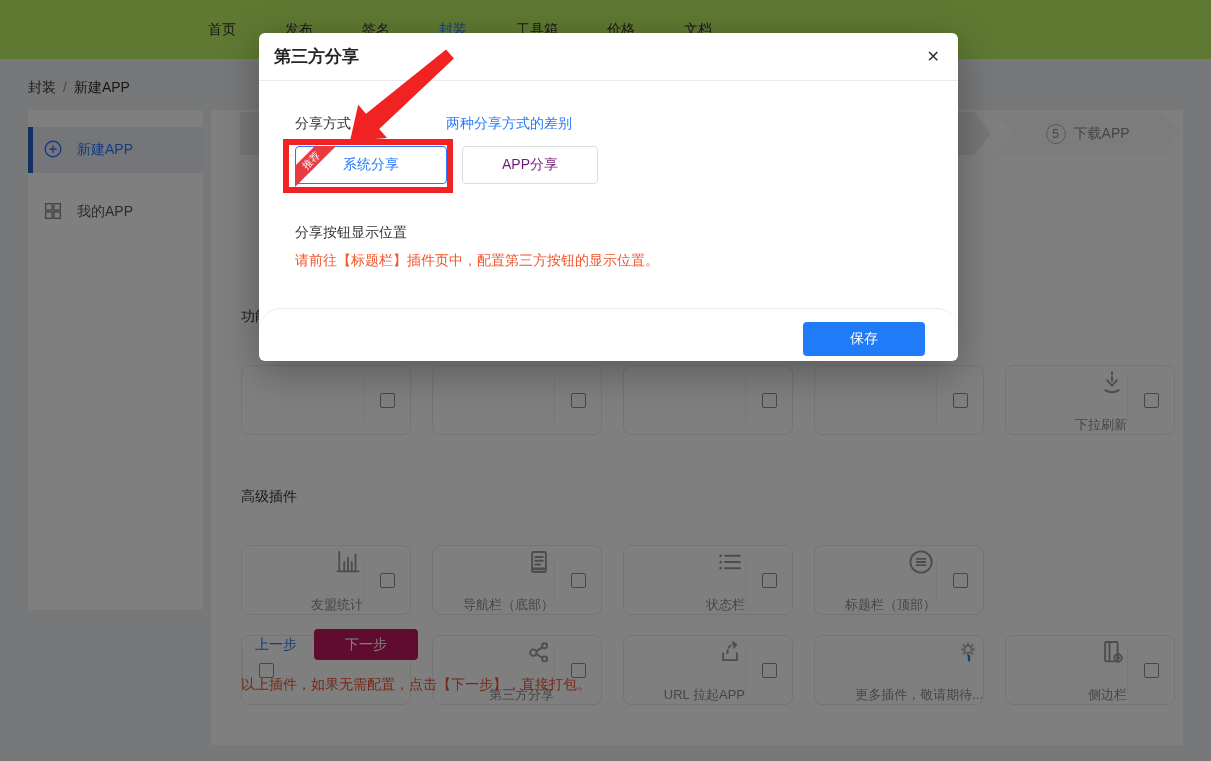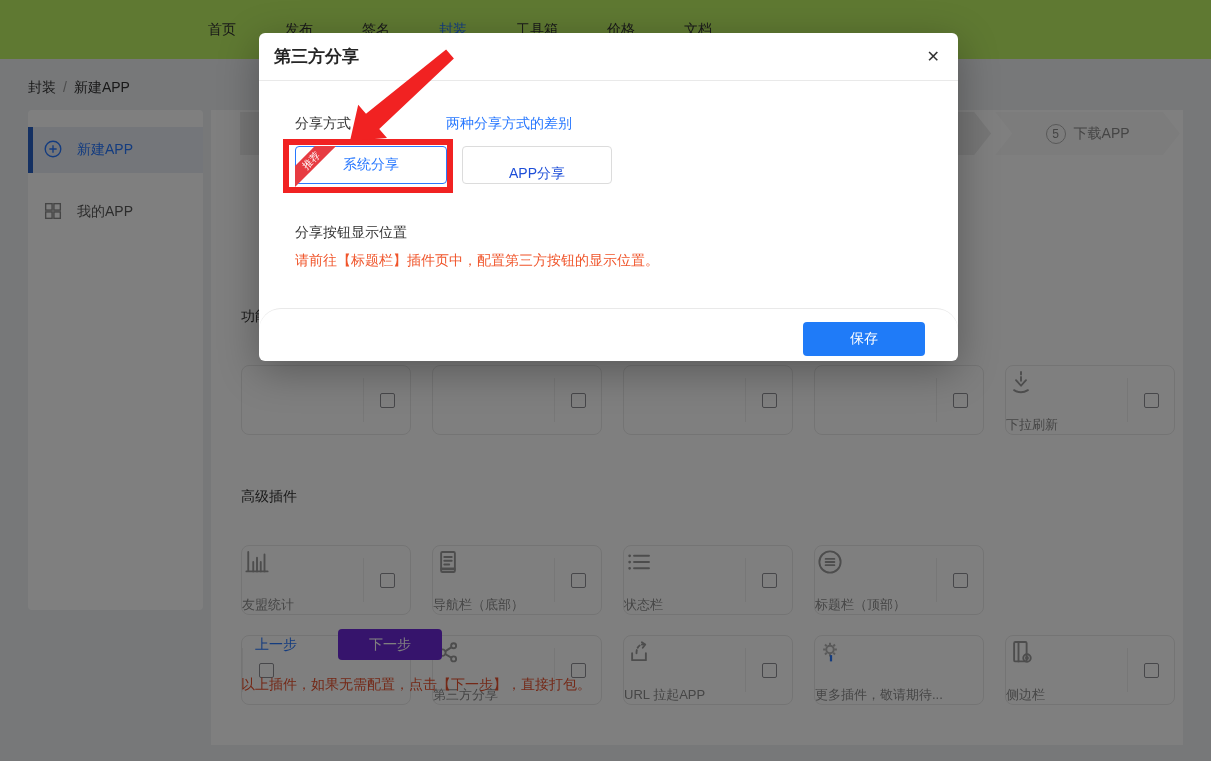--- a/index.html
+++ b/index.html
@@ -36,50 +36,50 @@
     clip-path:polygon(0 0, calc(100% - 17px) 0, 100% 50%, calc(100% - 17px) 100%, 0 100%, 17px 50%); }
   .step:first-child { clip-path:polygon(0 0, calc(100% - 17px) 0, 100% 50%, calc(100% - 17px) 100%, 0 100%); }
   .step.current { background:#f9f9f9; }
   .step-num { width:20px; height:20px; border:1px solid #b0b0b0; border-radius:50%;
     color:#8a8a8a; font-size:12px; display:flex; align-items:center; justify-content:center; }
   .step-label { font-size:14px; color:#8a8a8a; margin-left:8px; }
   .section-title { position:absolute; left:30px; font-size:14px; color:#333; font-weight:500; }
   .cards-row { position:absolute; left:30px; display:flex; gap:21px; }
   .card { width:170px; height:70px; border:1px solid #e9e9e9; border-radius:8px;
     background:#fff; display:flex; align-items:center; }
-  .card-left { flex:1; display:flex; flex-direction:column; align-items:flex-start;
+  .card-left { flex:1; display:flex; flex-direction:column; align-items:flex-end;
     justify-content:center; gap:15px; min-height:60px; }
   .card-label { font-size:13px; color:#8c8c8c; white-space:nowrap; }
   .card-divider { width:1px; height:44px; background:#eee; }
   .card-check { width:46px; display:flex; justify-content:center; }
   .checkbox { width:15px; height:15px; border:1px solid #8f8f94; border-radius:2px;
     background:#fff; cursor:pointer; }
   .actions { position:absolute; left:44px; top:519px; display:flex; align-items:center; gap:17px; }
   .prev-link { font-size:14px; color:#2878ff; cursor:pointer; }
-  .next-btn { width:104px; height:31px; background:#6d28d9; color:#fff; border:none;
-    border-radius:4px; font-size:14px; cursor:pointer; font-family:inherit;margin-left:24px; }
+  .next-btn { width:104px; height:31px; background:#be185d; color:#fff; border:none;
+    border-radius:4px; font-size:14px; cursor:pointer; font-family:inherit; }
   .bottom-note { position:absolute; left:30px; top:566px; font-size:14px; color:#e8512e; }
   
   .overlay { position:absolute; inset:0; background:rgba(0,0,0,0.5); z-index:10; }
   
   .modal { position:absolute; left:259px; top:33px; width:699px; height:328px;
     background:#fff; border-radius:6px; z-index:20; box-shadow:0 10px 40px rgba(0,0,0,.3); }
   .modal-header { height:48px; display:flex; align-items:center;
     padding:0 18px 0 15px; border-bottom:1px solid #e9e9e9; }
   .modal-title { font-size:17px; font-weight:600; color:#262626; }
   .modal-close { margin-left:auto; font-size:16px; font-weight:700; color:#333; cursor:pointer; }
   .modal-body { padding:34px 30px 0 36px; }
   .share-row { display:flex; align-items:center; }
   .share-label, .pos-label { font-size:14px; color:#333; }
   .diff-link { margin-left:95px; font-size:14px; color:#2878ff; cursor:pointer; }
   .opts { display:flex; margin-top:13px; gap:15px; }
   .opt { width:152px; height:38px; border:1px solid #2878ff; color:#2878ff; border-radius:4px;
     background:#fff; font-size:14px; display:flex; align-items:center; justify-content:center;
     position:relative; cursor:pointer; font-family:inherit; }
-  .opt.inactive { width:150px; border-color:#dcdcdc; color:#1d4ed8;align-items:flex-end; }
+  .opt.inactive { width:136px; border-color:#dcdcdc; color:#701a75; }
   .ribbon-wrap { position:absolute; top:-1px; left:-1px; width:44px; height:44px;
     overflow:hidden; border-top-left-radius:4px; }
   .ribbon { position:absolute; top:7px; left:-15px; width:62px; transform:rotate(-45deg);
     background:#e73b41; color:#fff; font-size:10px; text-align:center; line-height:15px; }
   .pos-label { margin-top:40px; }
   .pos-note { margin-top:10px; font-size:14px; color:#f0552b; }
   .modal-footer { position:absolute; left:0; right:0; bottom:0; height:53px; border-top:1px solid #e9e9e9;border-radius:22px; }
   .save-btn { position:absolute; right:33px; top:13px; width:122px; height:34px;
     background:#1f7bf8; color:#fff; border:none; border-radius:4px; font-size:14px;
     cursor:pointer; font-family:inherit; }

